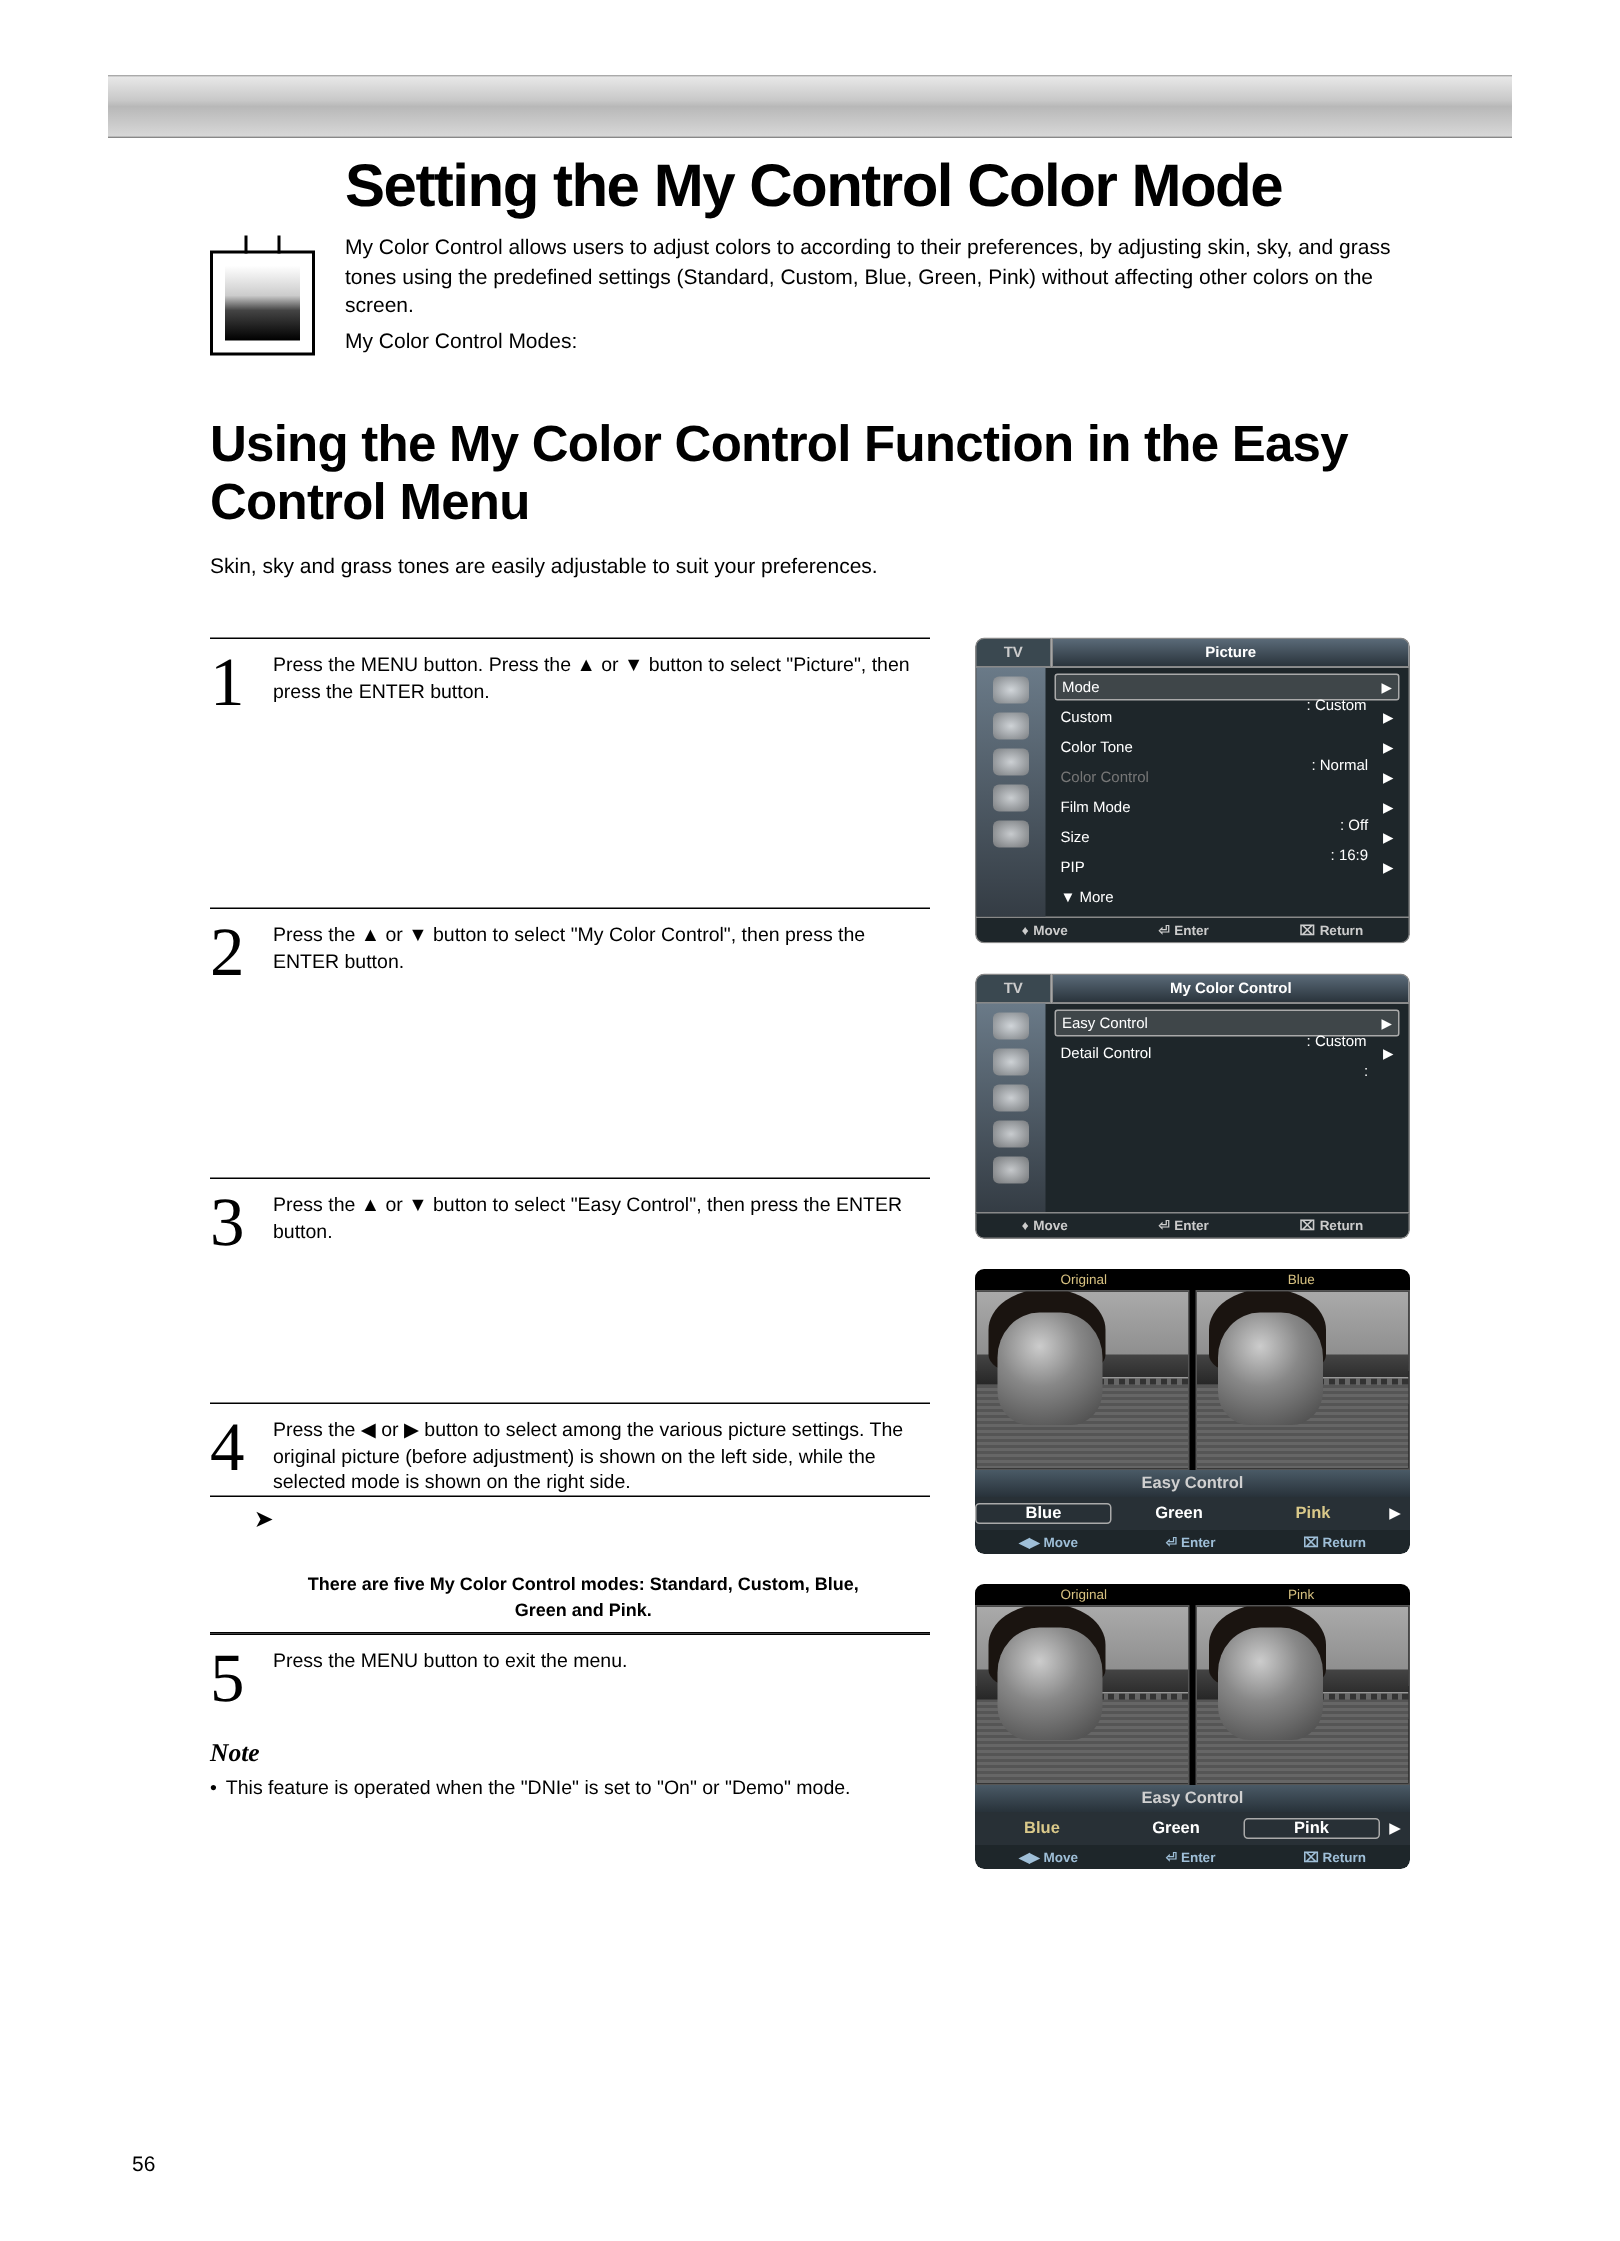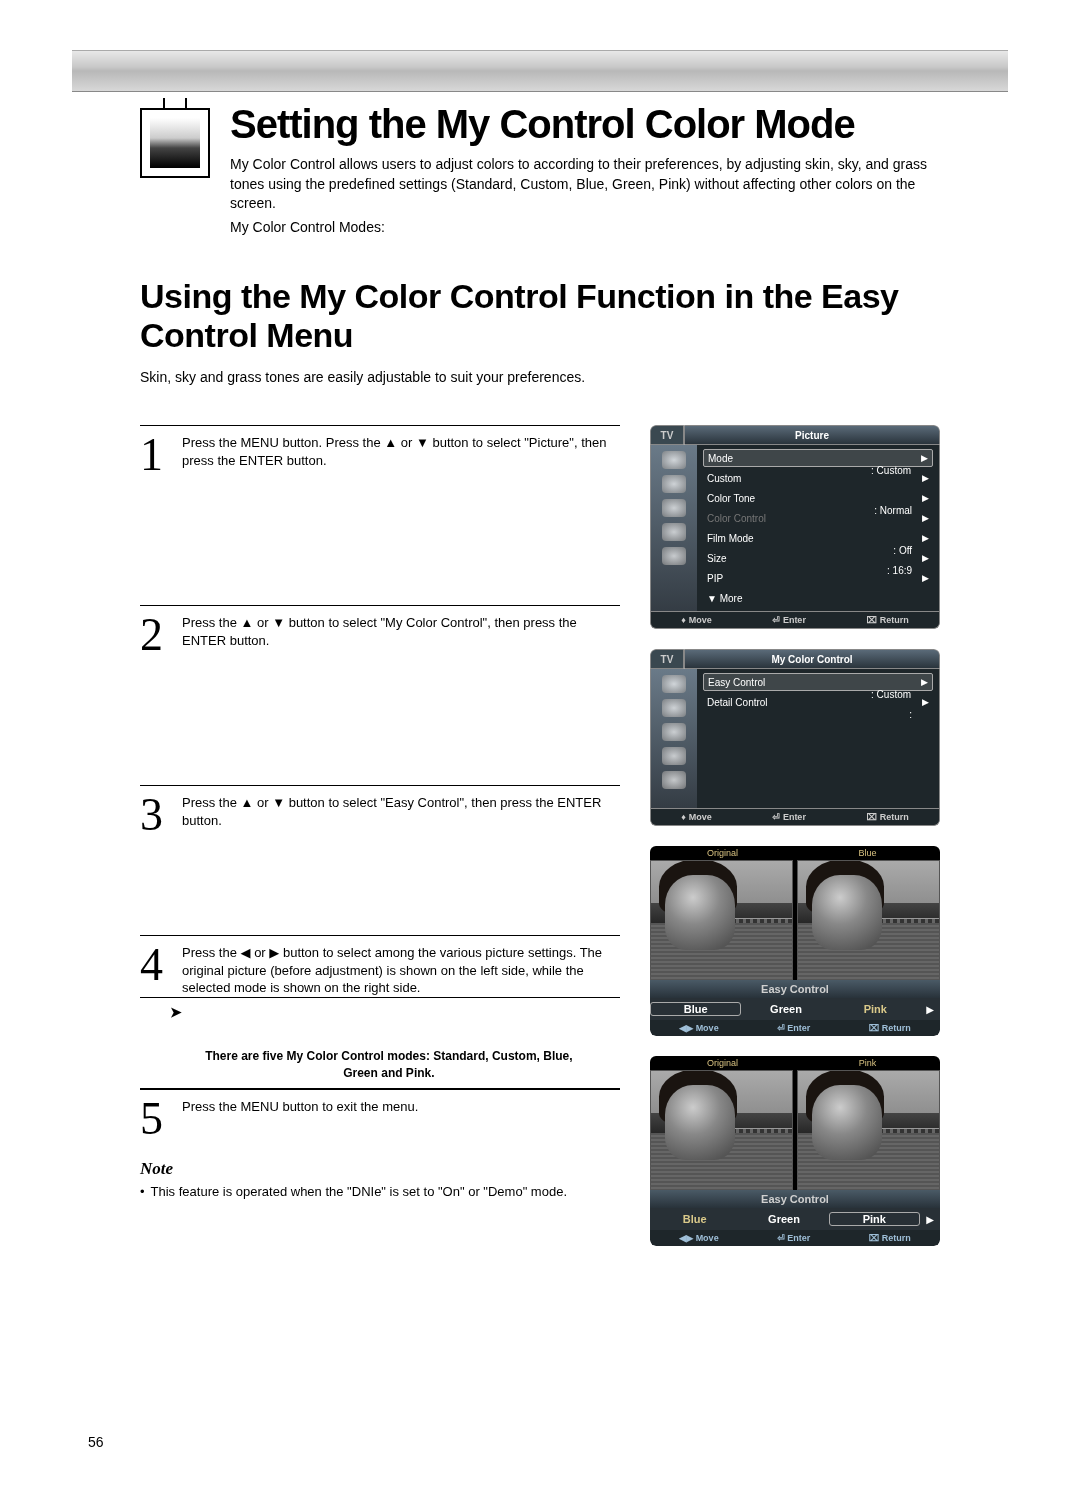--- a/index.html
+++ b/index.html
@@ -12,21 +12,21 @@
     position: relative;
   }
   .header-bar {
     position: absolute;
     left: 72px; right: 72px; top: 50px; height: 42px;
     background: linear-gradient(#e8e8e8, #c8c8c8 40%, #b8b8b8 50%, #d8d8d8);
     border-top: 1px solid #aaa;
     border-bottom: 1px solid #888;
   }
   .page { position: absolute; left: 140px; right: 140px; top: 102px; }
-  .title-row { display: flex; gap: 20px; align-items: flex-start; }
+  .title-row { display: flex; gap: 20px; align-items: flex-end; }
   .tv-icon {
     width: 70px; height: 70px;
     border: 2px solid #000;
     position: relative; margin-top: 6px;
   }
   .tv-icon::before {
     content:""; position:absolute; left:8px; top:8px; right:8px; bottom:8px;
     background: linear-gradient(#fff,#ccc 40%,#444 60%,#000);
   }
   .tv-icon .ant {
@@ -63,21 +63,21 @@
   .note-body { font-size: 13px; margin-top: 4px; line-height: 1.4;}
   .bullet { display:flex; gap:6px; }
   .bullet::before { content:"•"; }
   .osd-panel { width: 290px; }
   .osd-frame {
     position: relative;
     border-radius: 6px;
     overflow:hidden;
   }
   .osd-tabs { display:flex; height:20px; font-size:10px; font-weight:700; color:#ccc; }
-  .osd-tab-tv { width: 34px; background:#3a4850; text-align:center; line-height:20px; border-top-left-radius:6px; border: 1px solid #888;}
+  .osd-tab-tv { width: 51px; background:#3a4850; text-align:center; line-height:20px; border-top-left-radius:6px; border: 1px solid #888;}
   .osd-tab-title { flex:1; background: linear-gradient(#5a6a78,#2a343c); text-align:center; line-height:20px; color:#fff; border-top-right-radius:6px; border: 1px solid #888;}
   .osd-body { display:flex; background:#1e262a; border:1px solid #888; border-top:none;}
   .osd-icons { width:46px; background:linear-gradient(#6a7a88,#343c44); display:flex; flex-direction:column; align-items:center; gap:6px; padding:6px 0;}
   .osd-icons .ic { width:24px; height:18px; border-radius:4px; background: radial-gradient(#fff,#888); opacity:0.7;}
   .osd-rows { flex:1; padding: 4px 6px; display:flex; flex-direction:column; gap:2px; position: relative;}
   .osd-row { display:flex; align-items:center; font-size:10px; color:#fff; height:18px; padding: 0 4px; border-radius:2px;}
   .osd-row .lab { flex:1; }
   .osd-row .val { margin-right: 10px; margin-top: 24px; }
   .osd-row .arr { color:#fff; font-size:9px;}
   .osd-row.dim .lab { color:#777; }

